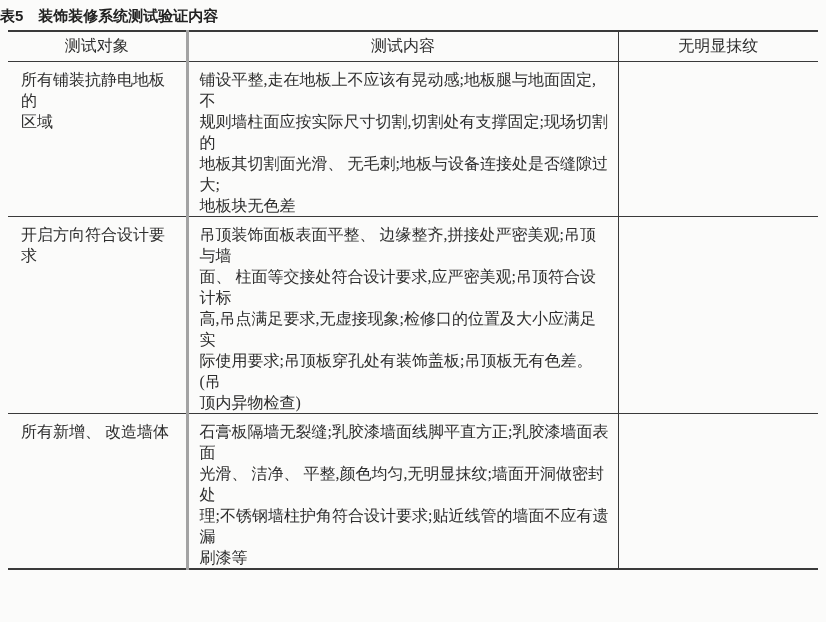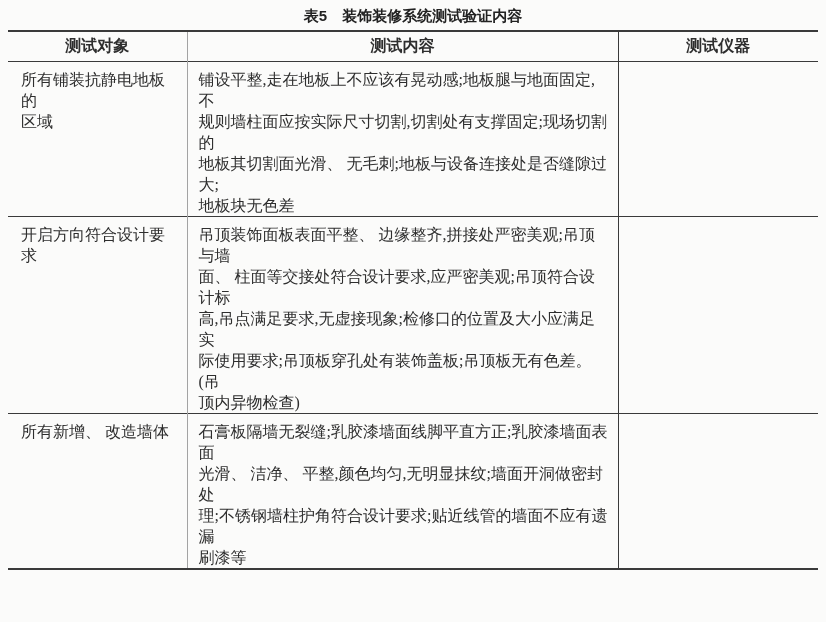--- a/index.html
+++ b/index.html
@@ -15,21 +15,20 @@
     overflow: hidden;
   }
   .page {
     width: 826px;
     height: 622px;
     position: relative;
   }
   .doc-title {
     height: 23px;
     padding-top: 7px;
-    text-align: center;
     font-family: "Liberation Sans", "DejaVu Sans", sans-serif;
     font-weight: bold;
     font-size: 15px;
     color: #222;
   }
   table.test-table {
     border-collapse: collapse;
     table-layout: fixed;
     width: 810px;
     margin-left: 8px;
@@ -37,21 +36,21 @@
     border-bottom: 2px solid #3a3a3a;
   }
   col.c1 { width: 179px; }
   col.c2 { width: 431px; }
   col.c3 { width: 200px; }
   thead tr {
     height: 30px;
     border-bottom: 1px solid #3a3a3a;
   }
   th {
-    font-weight: bold;
+    font-weight: normal;
     font-size: 16px;
     text-align: center;
     vertical-align: middle;
     color: #2e2e2e;
     padding: 0;
   }
   tbody tr {
     border-bottom: 1px solid #3a3a3a;
   }
   tbody tr:last-child {
@@ -64,21 +63,21 @@
   td {
     vertical-align: top;
     font-size: 16px;
     line-height: 21px;
     white-space: pre-line;
     color: #2e2e2e;
   }
   td.obj, td.cnt, td.ins {
     border-left: none;
   }
-  td.cnt, th.h-cnt { border-left: 1px solid #a3a3a3; }
+  td.cnt, th.h-cnt { border-left: 3px solid #a3a3a3; }
   td.ins, th.h-ins { border-left: 1px solid #3a3a3a; }
   td.obj { padding: 7px 8px 0 13px; }
   td.cnt { padding: 7px 9px 0 11px; }
   td.ins { padding: 7px 6px 0 6px; }
 </style>
 </head>
 <body>
 
 <div class="page">
   <div class="doc-title">表5　装饰装修系统测试验证内容</div>
@@ -86,21 +85,21 @@
   <table class="test-table">
     <colgroup>
       <col class="c1">
       <col class="c2">
       <col class="c3">
     </colgroup>
     <thead>
       <tr>
         <th class="h-obj">测试对象</th>
         <th class="h-cnt">测试内容</th>
-        <th class="h-ins">测试仪器</th>
+        <th class="h-ins">无明显抹纹</th>
       </tr>
     </thead>
     <tbody>
       <tr class="r1">
         <td class="obj">所有铺装抗静电地板的
 区域</td>
         <td class="cnt">铺设平整,走在地板上不应该有晃动感;地板腿与地面固定,不
 规则墙柱面应按实际尺寸切割,切割处有支撑固定;现场切割的
 地板其切割面光滑、 无毛刺;地板与设备连接处是否缝隙过大;
 地板块无色差</td>

